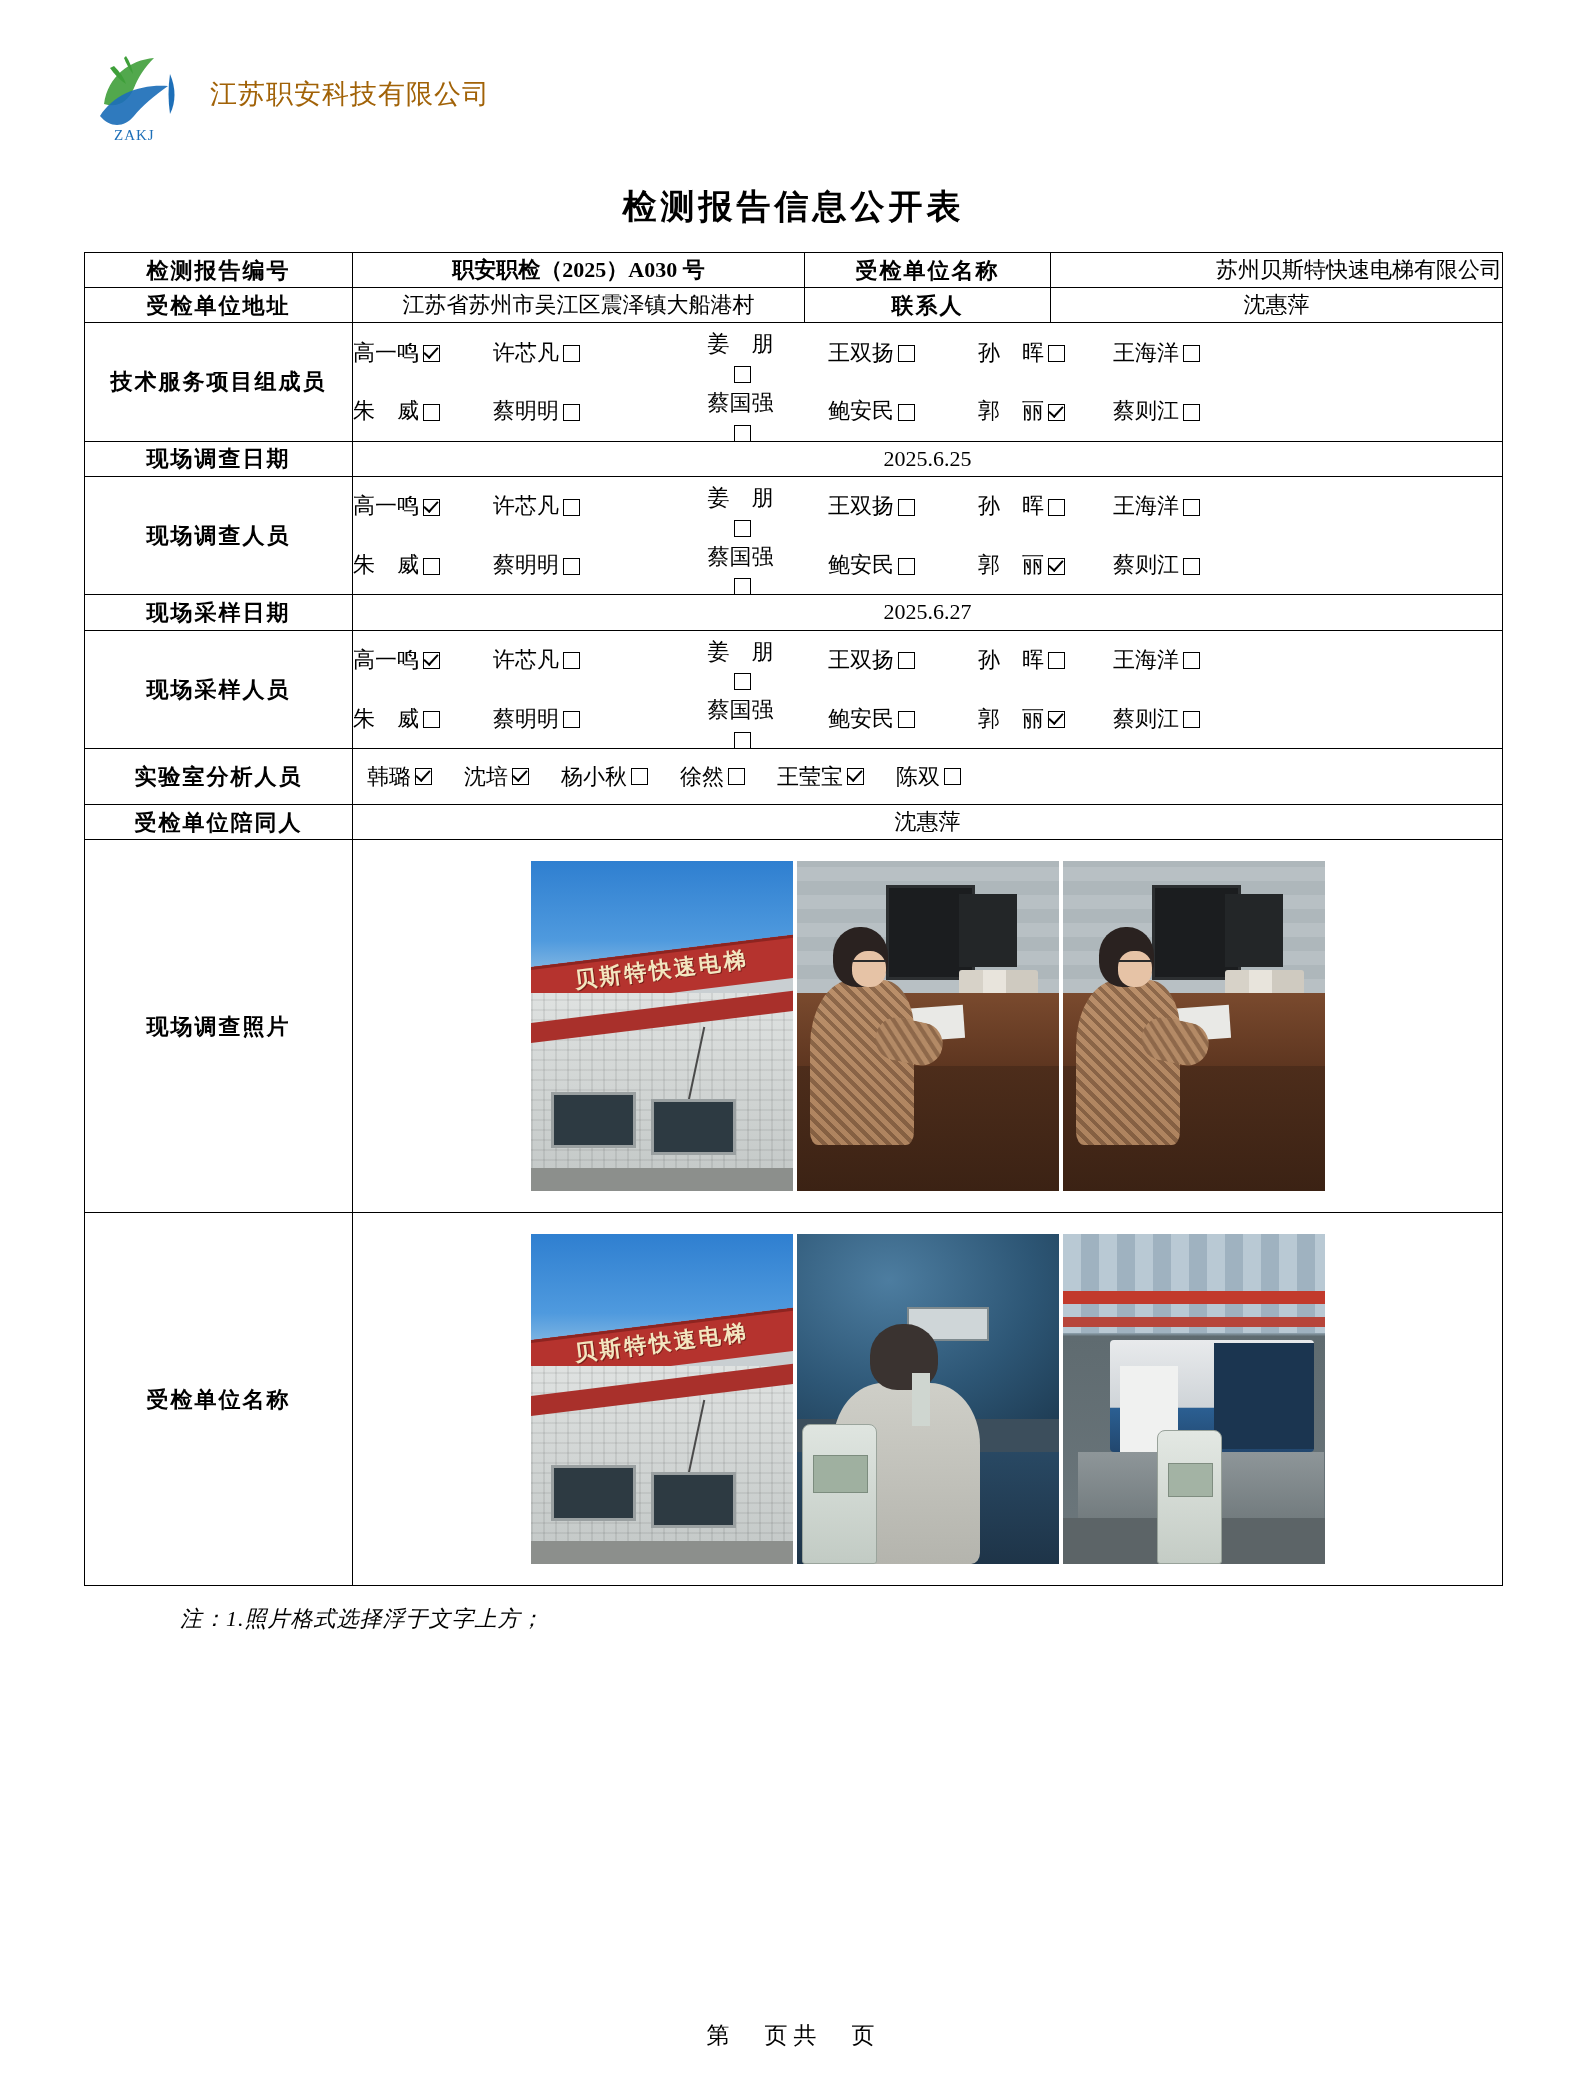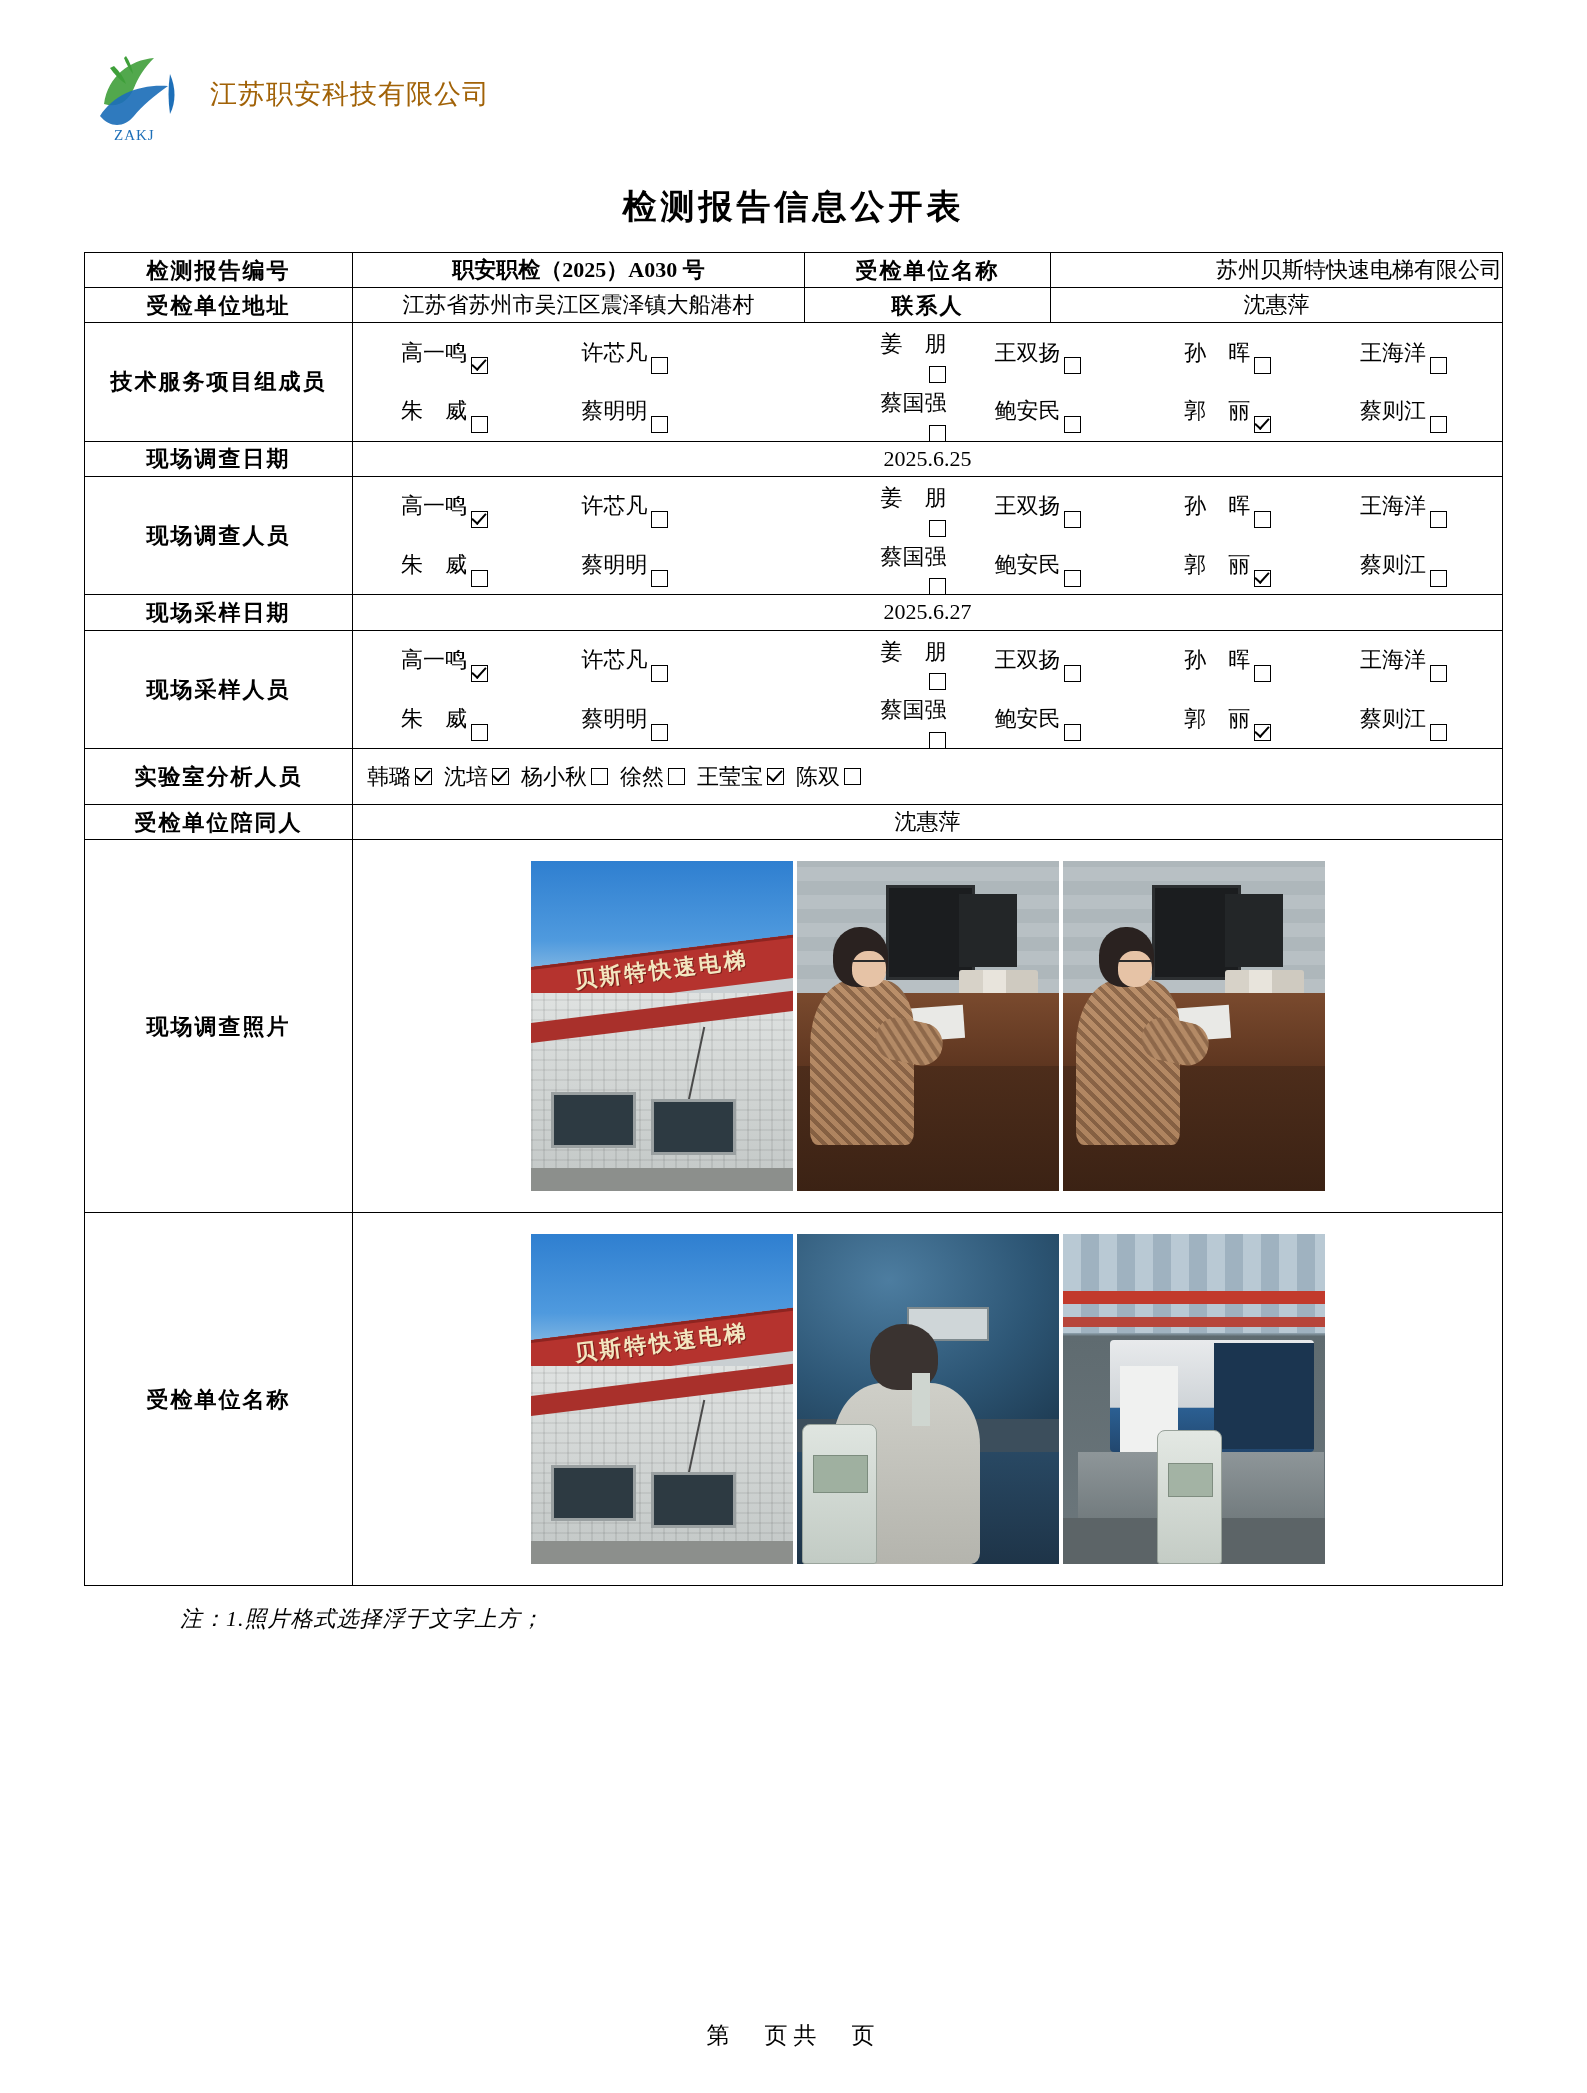--- a/index.html
+++ b/index.html
@@ -100,23 +100,22 @@
   .people {
     padding: 8px 10px 8px 14px;
   }
   .people-row {
     display: flex;
     align-items: center;
     line-height: 1.9;
   }
   .p-cell {
     display: flex;
-    align-items: flex-end;
+    align-items: center;
     white-space: nowrap;
-    margin-left: 48px;
   }
   .p-name {
     display: inline-block;
   }
   .box {
     display: inline-block;
     width: 17px;
     height: 17px;
     border: 1.6px solid #000;
     margin-left: 4px;
@@ -145,21 +144,21 @@
 
   .lab-row {
     padding: 10px 14px;
     line-height: 1.6;
     display: flex;
     align-items: baseline;
     flex-wrap: wrap;
   }
   .lab-item {
     white-space: nowrap;
-    margin-right: 12px;
+    margin-right: 32px;
     display: inline-flex;
     align-items: baseline;
     text-align: right;
   }
 
   
   .photo-cell {
     height: 372px;
     padding: 10px 0;
   }

